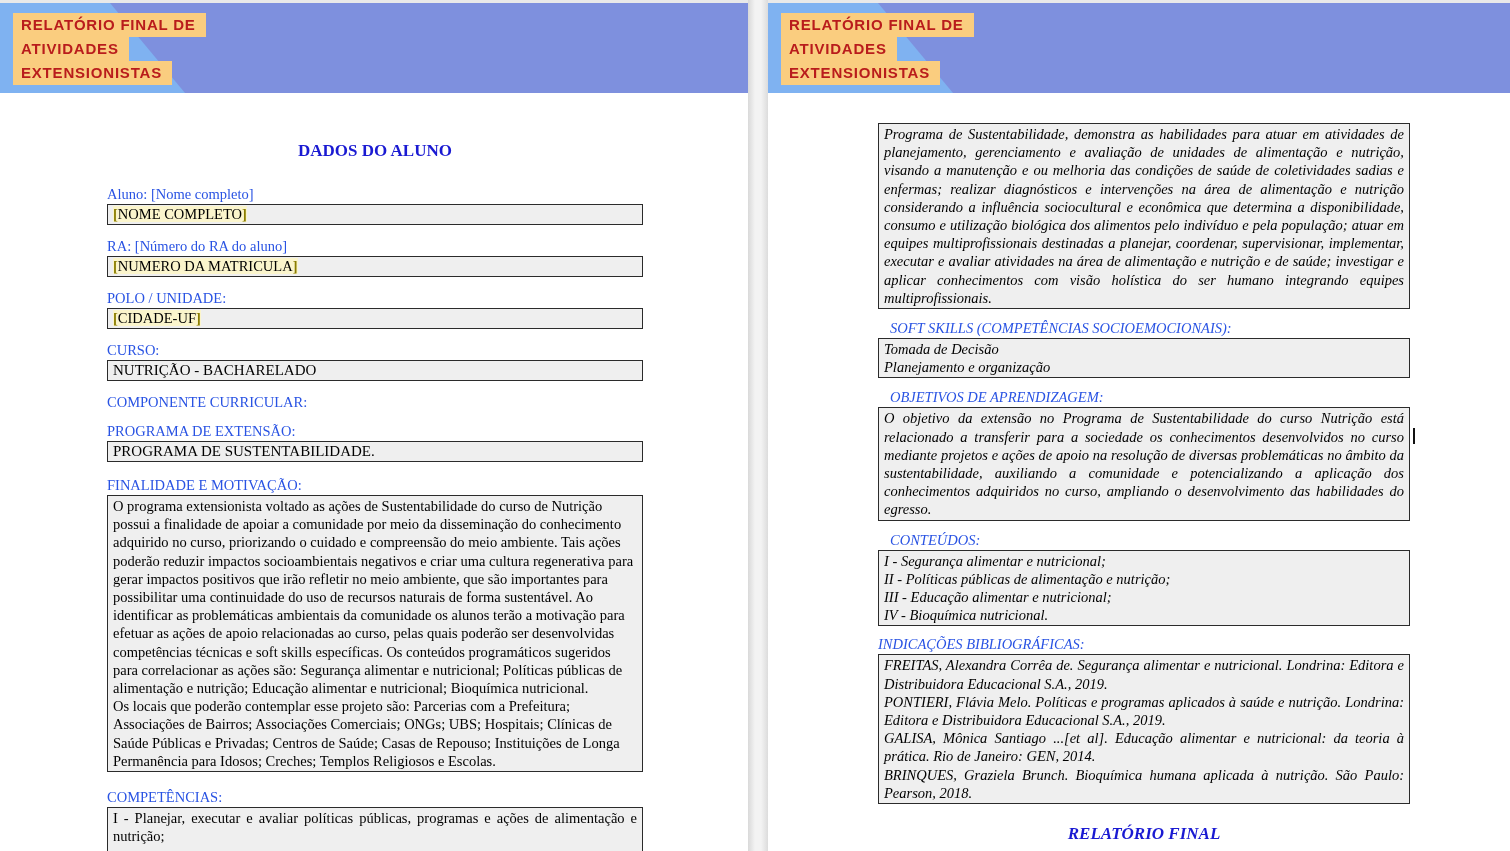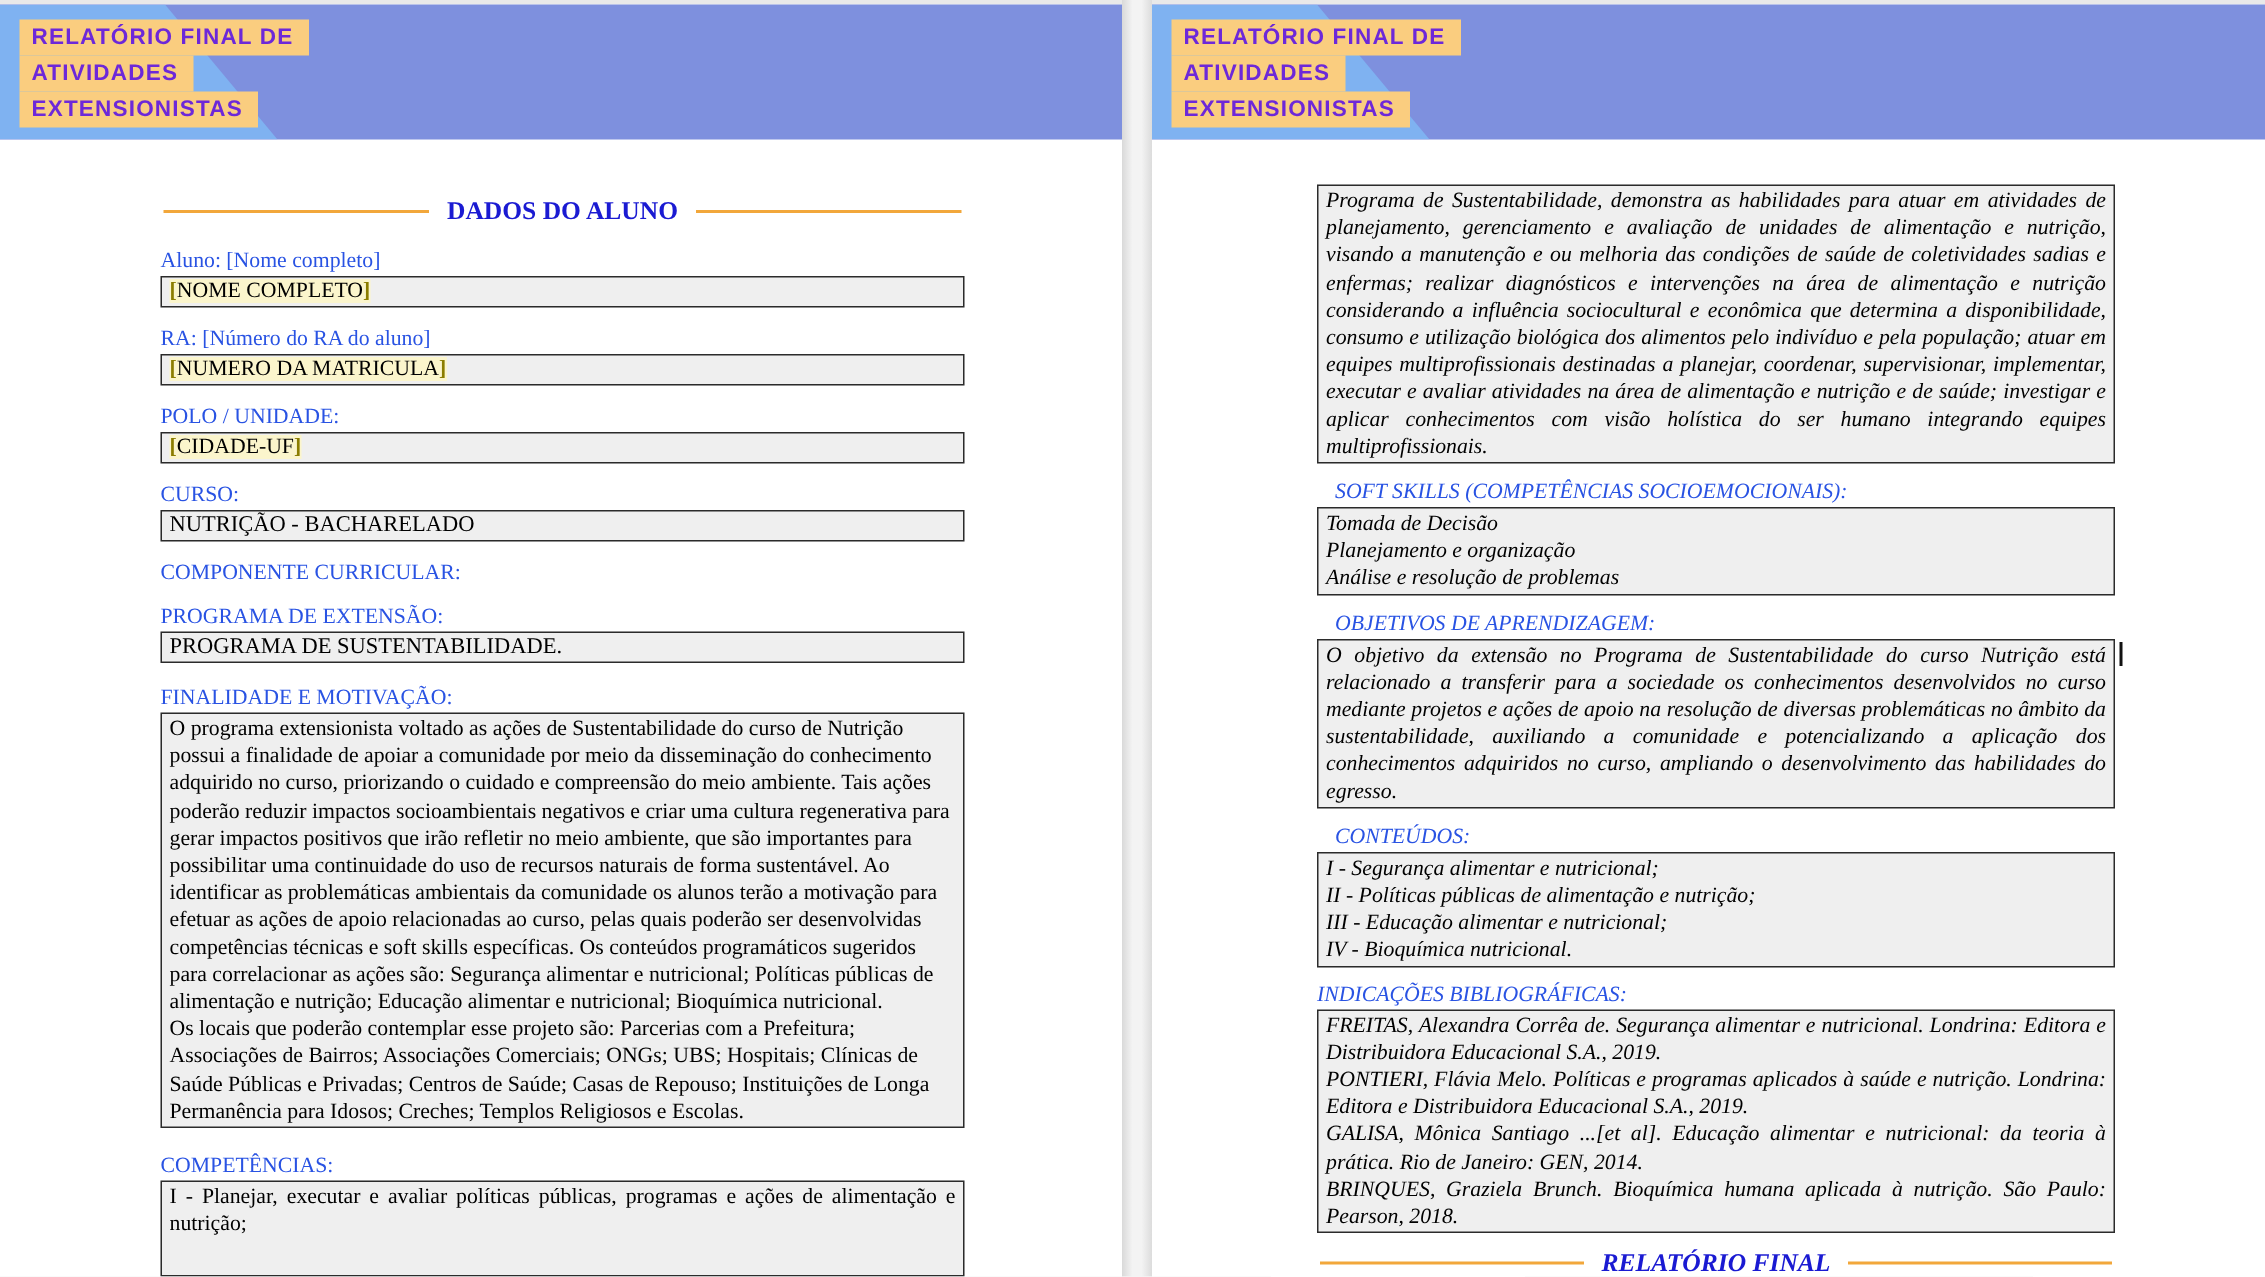--- a/index.html
+++ b/index.html
@@ -18,30 +18,30 @@
     background:linear-gradient(90deg,#d9d9d9 0%,#f3f3f3 35%,#f3f3f3 65%,#dcdcdc 100%);
   }
   
   .banner{position:relative;height:90px;background:#7E90DE;overflow:hidden;}
   .banner-accent{
     position:absolute;left:0;top:0;width:260px;height:90px;background:#7FB2F1;
     clip-path:polygon(0 0,110px 0,185px 100%,0 100%);
   }
   .banner-title{position:absolute;left:13px;top:10px;}
   .banner-line{
-    display:table;background:#FACD7F;color:#6d28d9;
+    display:table;background:#FACD7F;color:#b91c1c;
     font-family:"Liberation Sans", sans-serif;font-size:15px;font-weight:600;
     letter-spacing:0.8px;line-height:20px;padding:2px 10px 2px 8px;
   }
   
   .content-left{padding:0 105px 0 107px;}
   .content-right{padding:0 100px 0 110px;font-style:italic;}
   .sec-heading{
     display:flex;align-items:center;gap:10px;
-    color:#1A1AD2;font-weight:bold;font-size:17px;line-height:20px;
+    color:#1A1AD2;font-weight:bold;font-size:17px;line-height:20px;flex-direction:column;
   }
   .sec-heading .rule{height:2px;background:#F2A73B;flex:1;margin:0 2px;}
   .flabel{
     color:#2953E3;font-size:14.5px;line-height:15px;display:block;
   }
   .fbox{
     border:1px solid #2b2b2b;background:#efefef;color:#000;
     font-size:14.5px;line-height:18.2px;padding:1px 5px;margin-top:2px;
   }
   .fbox.single{line-height:17px;}
@@ -123,21 +123,20 @@
   </div>
 
   <div class="content-right">
 
     <div class="fbox just mt30">Programa de Sustentabilidade, demonstra as habilidades para atuar em atividades de planejamento, gerenciamento e avaliação de unidades de alimentação e nutrição, visando a manutenção e ou melhoria das condições de saúde de coletividades sadias e enfermas; realizar diagnósticos e intervenções na área de alimentação e nutrição considerando a influência sociocultural e econômica que determina a disponibilidade, consumo e utilização biológica dos alimentos pelo indivíduo e pela população; atuar em equipes multiprofissionais destinadas a planejar, coordenar, supervisionar, implementar, executar e avaliar atividades na área de alimentação e nutrição e de saúde; investigar e aplicar conhecimentos com visão holística do ser humano integrando equipes multiprofissionais.</div>
 
     <span class="flabel mt12">SOFT SKILLS (COMPETÊNCIAS SOCIOEMOCIONAIS):</span>
     <div class="fbox">
       <p>Tomada de Decisão</p>
       <p>Planejamento e organização</p>
-      <p>Análise e resolução de problemas</p>
     </div>
 
     <span class="flabel mt12">OBJETIVOS DE APRENDIZAGEM:</span>
     <div class="fbox just">O objetivo da extensão no Programa de Sustentabilidade do curso Nutrição está relacionado a transferir para a sociedade os conhecimentos desenvolvidos no curso mediante projetos e ações de apoio na resolução de diversas problemáticas no âmbito da sustentabilidade, auxiliando a comunidade e potencializando a aplicação dos conhecimentos adquiridos no curso, ampliando o desenvolvimento das habilidades do egresso.</div>
 
     <span class="flabel mt12">CONTEÚDOS:</span>
     <div class="fbox">
       <p>I - Segurança alimentar e nutricional;</p>
       <p>II - Políticas públicas de alimentação e nutrição;</p>
       <p>III - Educação alimentar e nutricional;</p>

